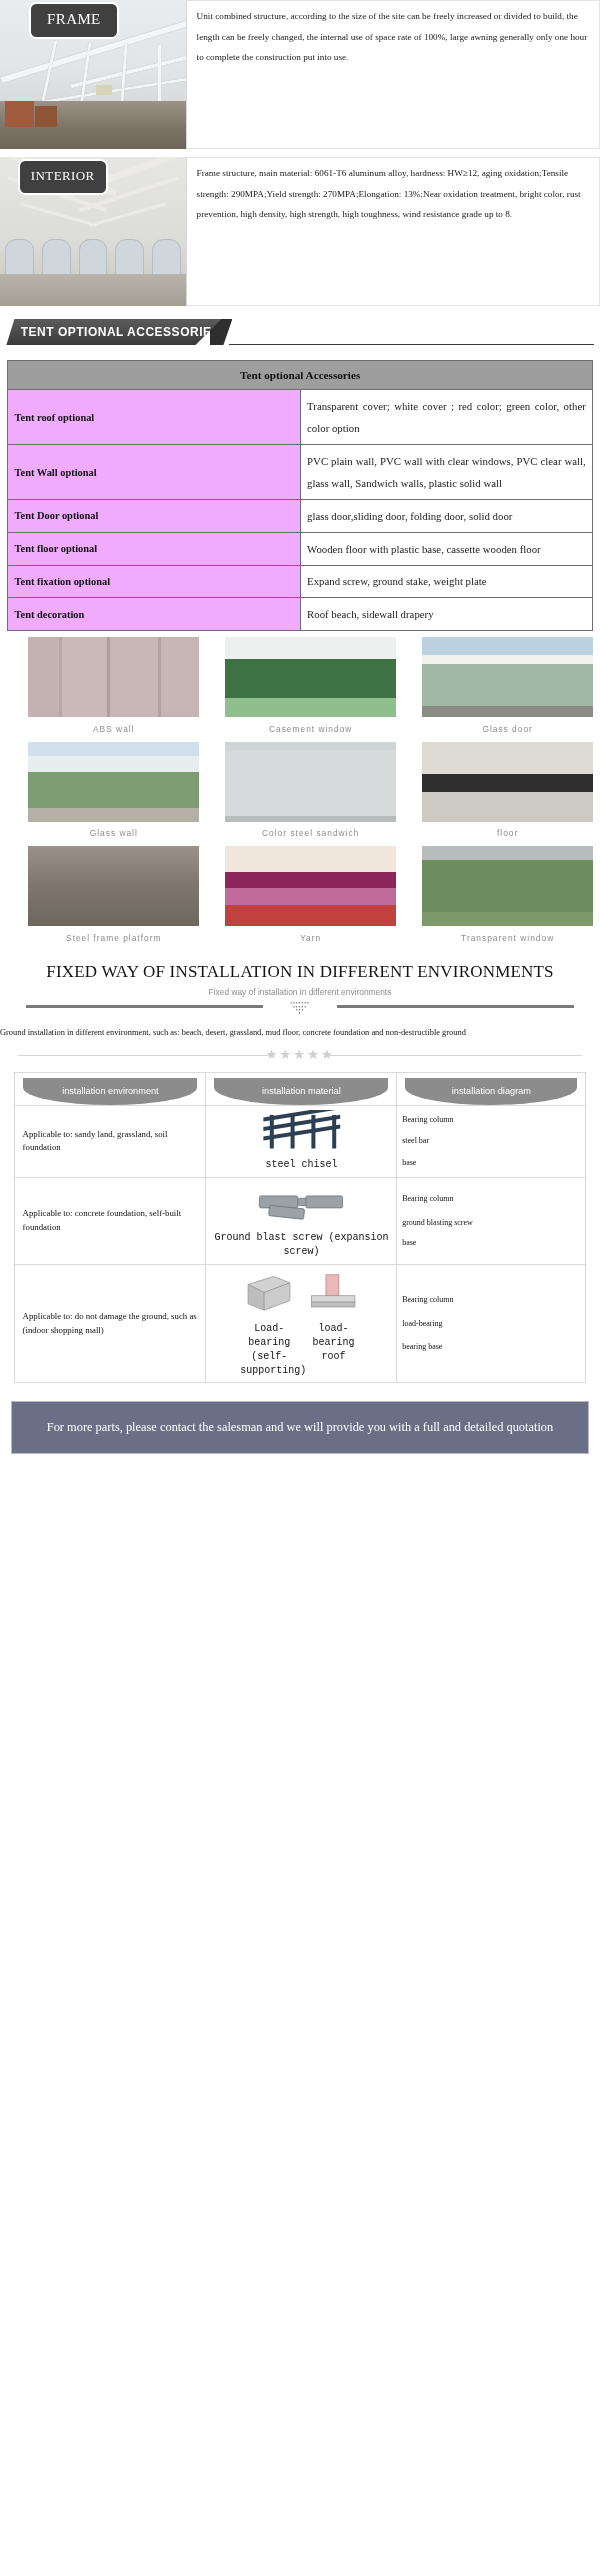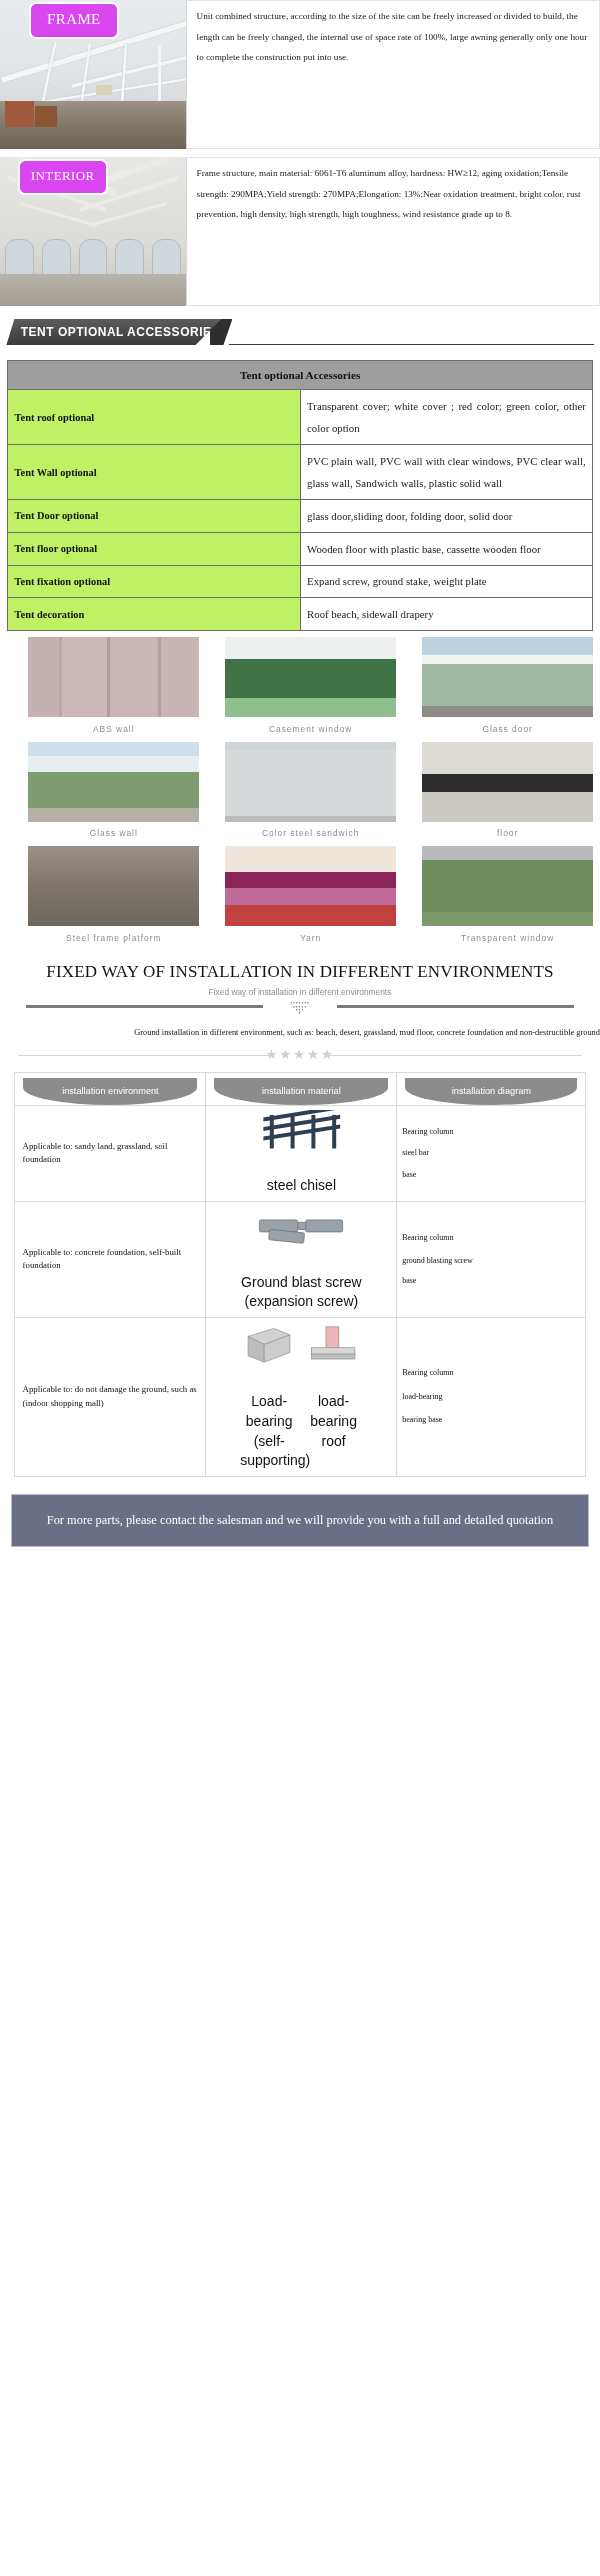--- a/index.html
+++ b/index.html
@@ -26,21 +26,21 @@
     border-right:0.8px solid #e4e4e4;
     border-bottom:0.8px solid #e4e4e4;
     padding:4.8px 8px 4.8px 9.6px;
     font-size:9.2px;
     line-height:2.25;
     color:#1a1a1a;
     background:#fff;
   }
   .badge {
     position:absolute; z-index:5;
-    background:#d946ef; color:#fff;
+    background:#404040; color:#fff;
     font-size:15px; letter-spacing:0.4px;
     padding:7.2px 16px 8.8px 16px;
     border-radius:7.2px;
     border:2.4px solid #fff;
     font-family:"Liberation Serif", serif;
   }
 
   
   .frame-photo { height:149px; background:linear-gradient(180deg,#e9ecee 0%,#e2e5e7 45%,#d8dadb 70%,#b9b0a5 100%); }
   .frame-photo .truss { position:absolute; background:#f4f5f6; box-shadow:0 0 0.8px rgba(0,0,0,.25); }
@@ -74,21 +74,21 @@
   .banner-rule { position:absolute; left:229px; right:6.4px; top:25px; height:0.8px; background:#3a3a3a; }
 
   
   table.acc { width:586px; margin:14.4px 7.2px 0 7.2px; border-collapse:collapse; table-layout:fixed; }
   table.acc td, table.acc th { border:0.8px solid #6d6d6d; vertical-align:middle; }
   table.acc .hdr {
     background:#9e9e9e; text-align:center; font-weight:bold; font-size:11.2px;
     padding:8px 0; color:#111;
   }
   table.acc .lbl {
-    background:#bef264; font-weight:bold; font-size:10.4px; padding:4.8px 4.8px 4.8px 6.4px; width:171px;
+    background:#f0abfc; font-weight:bold; font-size:10.4px; padding:4.8px 4.8px 4.8px 6.4px; width:171px;
     color:#111;
   }
   table.acc .val {
     background:#fff; font-size:10.8px; padding:4.8px 6.4px; line-height:2.05;
     text-align:justify; text-justify:inter-word;
   }
 
   
   .gal { width:586px; margin:6.4px 7.2px 0 7.2px; }
   .gal-row { display:flex; gap:4.8px; }
@@ -121,21 +121,21 @@
     font-family:"Liberation Sans", sans-serif;
     font-size:8.4px; color:#8d8d8d; margin-top:4.8px;
   }
   .div-dots { position:relative; height:17.6px; margin-top:5.6px; }
   .div-dots .bar { position:absolute; top:3.2px; height:2.4px; background:#7a7a7a; width:237px; }
   .div-dots .bar.l { left:26px; }
   .div-dots .bar.r { right:26px; }
   .div-dots .tri { position:absolute; left:50%; top:0; transform:translateX(-50%); width:40px; text-align:center;
       color:#6b6f86; font-size:5.6px; line-height:3.4px; letter-spacing:0.8px; }
   .inst-note {
-    font-size:8.4px; color:#111; text-align:right; margin-top:8px;
+    font-size:8.4px; color:#111; text-align:left; margin-top:8px;
     font-family:"Liberation Serif", serif;
   }
   .stars-row { position:relative; height:17.6px; margin-top:9.6px; }
   .stars-row .ln { position:absolute; top:8.8px; height:0.8px; background:#d5d5d5; width:256px; }
   .stars-row .ln.l { left:17.6px; } .stars-row .ln.r { right:17.6px; }
   .stars-row .st { position:absolute; left:50%; top:0; transform:translateX(-50%);
       color:#cfcfcf; font-size:13.6px; letter-spacing:1.6px; }
 
   
   table.inst { width:572px; margin:8px 14.4px 0 14.4px; border-collapse:collapse; table-layout:fixed; }
@@ -143,21 +143,21 @@
   .inst-th { padding:0; border:0.8px solid #d9d9d9 !important; }
   .inst-th .rib {
     height:27px; background:#8c8c8c; color:#fff;
     font-family:"Liberation Sans", sans-serif; font-size:9.2px;
     display:flex; align-items:center; justify-content:center;
     border-radius:0 0 50% 50% / 0 0 17.6px 17.6px;
     margin:4.8px 8px 0 8px;
   }
   .inst-env { font-size:8.8px; padding:8px 7.2px; line-height:1.55; color:#111; font-family:"Liberation Serif", serif; }
   .inst-mat { padding:4.8px; text-align:center; }
-  .inst-mat .cap { font-size:14px; color:#111; margin-top:21px; font-family:Liberation Sans, sans-serif; line-height:1.4; }
+  .inst-mat .cap { font-size:10px; color:#111; margin-top:3px; font-family:Liberation Mono, monospace; line-height:1.4; }
   .inst-dia { padding:4.8px; position:relative; }
   .inst-dia .lbl { font-size:8px; color:#111; line-height:1.5; font-family:"Liberation Serif", serif; }
   .matbox { height:45px; position:relative; }
 
   
   .cta {
     margin:17.6px 11.2px 0 11.2px; height:53px;
     background:#6b6f86;
     border:1.6px solid #b9b9c4;
     color:#fff;

